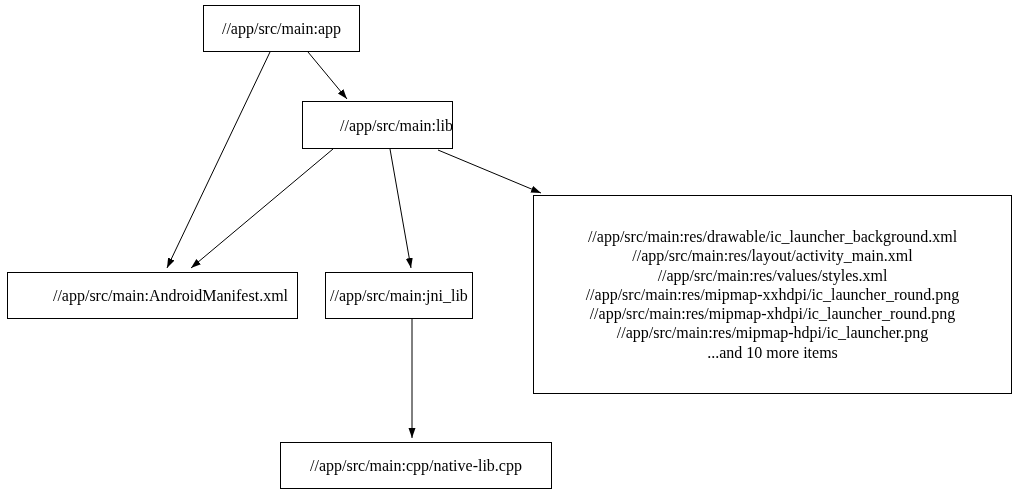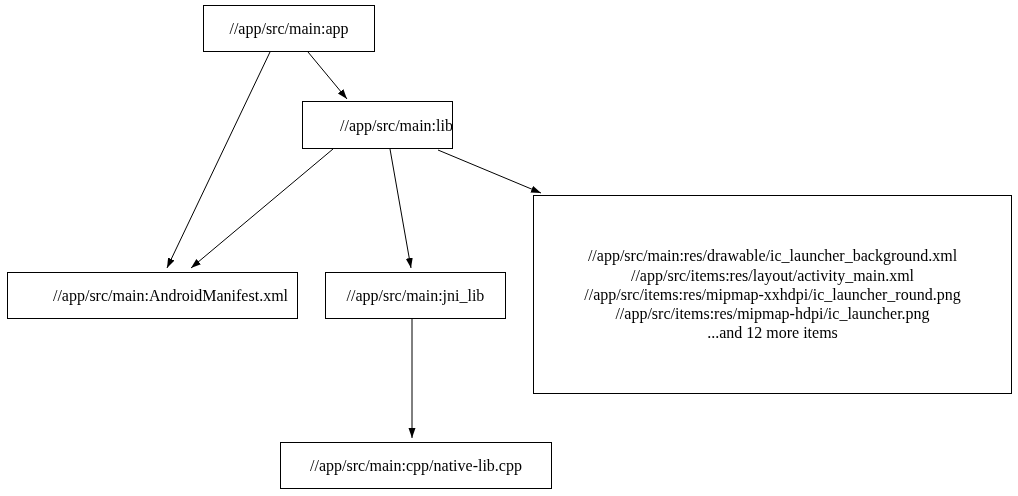--- a/index.html
+++ b/index.html
@@ -29,24 +29,24 @@
     border: 1px solid #000000;
     background: #ffffff;
     display: flex;
     align-items: center;
     justify-content: center;
     text-align: center;
     font-size: 16px;
     line-height: 19px;
     white-space: nowrap;
   }
-  .node-app        { left: 203px; top: 5px;   width: 172px; height: 47px; }
+  .node-app        { left: 203px; top: 5px;   width: 157px; height: 47px; }
   .node-lib        { left: 302px; top: 101px; width: 151px; height: 48px; padding-left: 38px; }
   .node-manifest   { left: 7px;   top: 272px; width: 291px; height: 47px; padding-left: 36px; }
-  .node-jni        { left: 325px; top: 272px; width: 181px; height: 47px; font-family: Liberation Serif, serif; }
+  .node-jni        { left: 325px; top: 272px; width: 148px; height: 47px; font-family: Liberation Serif, serif; }
   .node-res        { left: 533px; top: 195px; width: 479px; height: 199px;
                      flex-direction: column; font-size: 16px; line-height: 19.3px; }
   .node-native     { left: 280px; top: 442px; width: 272px; height: 47px; align-items: center; }
   .res-line { width: 100%; text-align: center; }
 </style>
 </head>
 <body>
 
 <div class="canvas">
 
@@ -75,23 +75,25 @@
   <div class="node node-manifest">
     <span>//app/src/main:AndroidManifest.xml</span>
   </div>
 
   <div class="node node-jni">
     <span>//app/src/main:jni_lib</span>
   </div>
 
   <div class="node node-res">
     <div class="res-line">//app/src/main:res/drawable/ic_launcher_background.xml</div>
-    <div class="res-line">//app/src/items:res/layout/activity_main.xml</div>
-    <div class="res-line">//app/src/items:res/mipmap-xxhdpi/ic_launcher_round.png</div>
-    <div class="res-line">//app/src/items:res/mipmap-hdpi/ic_launcher.png</div>
-    <div class="res-line">...and 12 more items</div>
+    <div class="res-line">//app/src/main:res/layout/activity_main.xml</div>
+    <div class="res-line">//app/src/main:res/values/styles.xml</div>
+    <div class="res-line">//app/src/main:res/mipmap-xxhdpi/ic_launcher_round.png</div>
+    <div class="res-line">//app/src/main:res/mipmap-xhdpi/ic_launcher_round.png</div>
+    <div class="res-line">//app/src/main:res/mipmap-hdpi/ic_launcher.png</div>
+    <div class="res-line">...and 10 more items</div>
   </div>
 
   <div class="node node-native">
     <span>//app/src/main:cpp/native-lib.cpp</span>
   </div>
 
 </div>
 
 </body></html>

